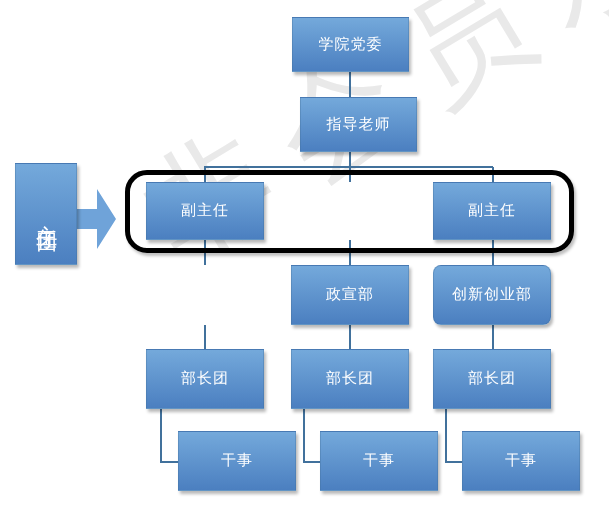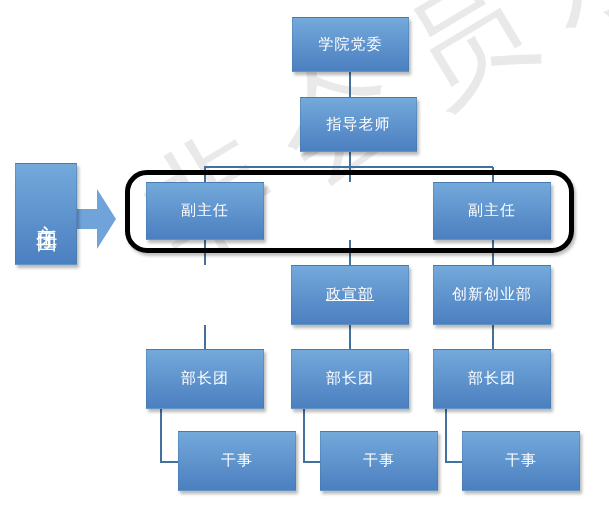--- a/index.html
+++ b/index.html
@@ -51,22 +51,22 @@
     pointer-events:none;
   }
   
   #n-root   {left:292px; top:17px;  width:117px; height:55px;}
   #n-advisor{left:300px; top:97px;  width:117px; height:55px;}
   #n-team   {left:15px;  top:163px; width:62px;  height:102px;}
   #n-dir0   {left:146px; top:182px; width:118px; height:58px;}
   #n-dir1   {left:291px; top:182px; width:118px; height:58px;}
   #n-dir2   {left:433px; top:182px; width:118px; height:58px;}
   #n-dept0  {left:146px; top:265px; width:118px; height:60px;}
-  #n-dept1  {left:291px; top:265px; width:118px; height:60px;text-decoration:underline;}
-  #n-dept2  {left:433px; top:265px; width:118px; height:60px;}
+  #n-dept1  {left:291px; top:265px; width:118px; height:60px;}
+  #n-dept2  {left:433px; top:265px; width:118px; height:60px;border-radius:8px;}
   #n-min0   {left:146px; top:349px; width:118px; height:60px;}
   #n-min1   {left:291px; top:349px; width:118px; height:60px;}
   #n-min2   {left:433px; top:349px; width:118px; height:60px;}
   #n-off0   {left:178px; top:431px; width:118px; height:60px;}
   #n-off1   {left:320px; top:431px; width:118px; height:60px;}
   #n-off2   {left:462px; top:431px; width:118px; height:60px;}
 </style>
 </head>
 <body>
 

